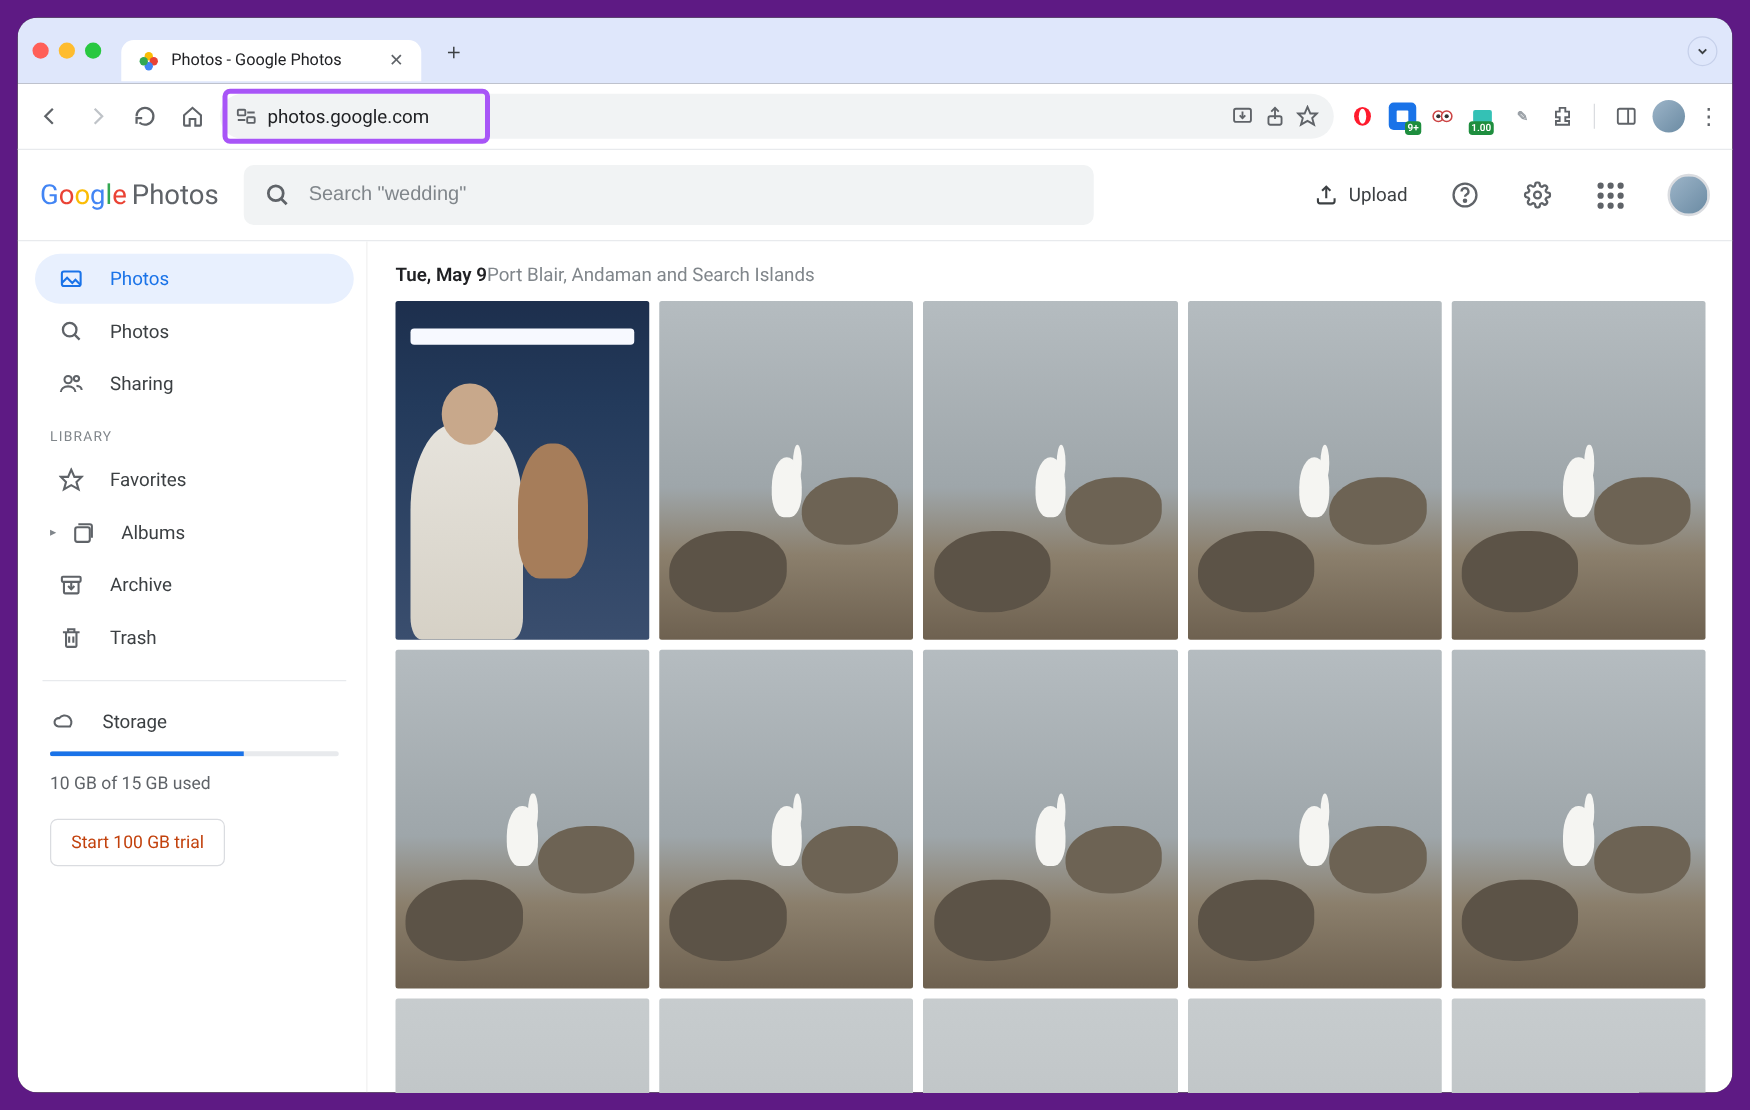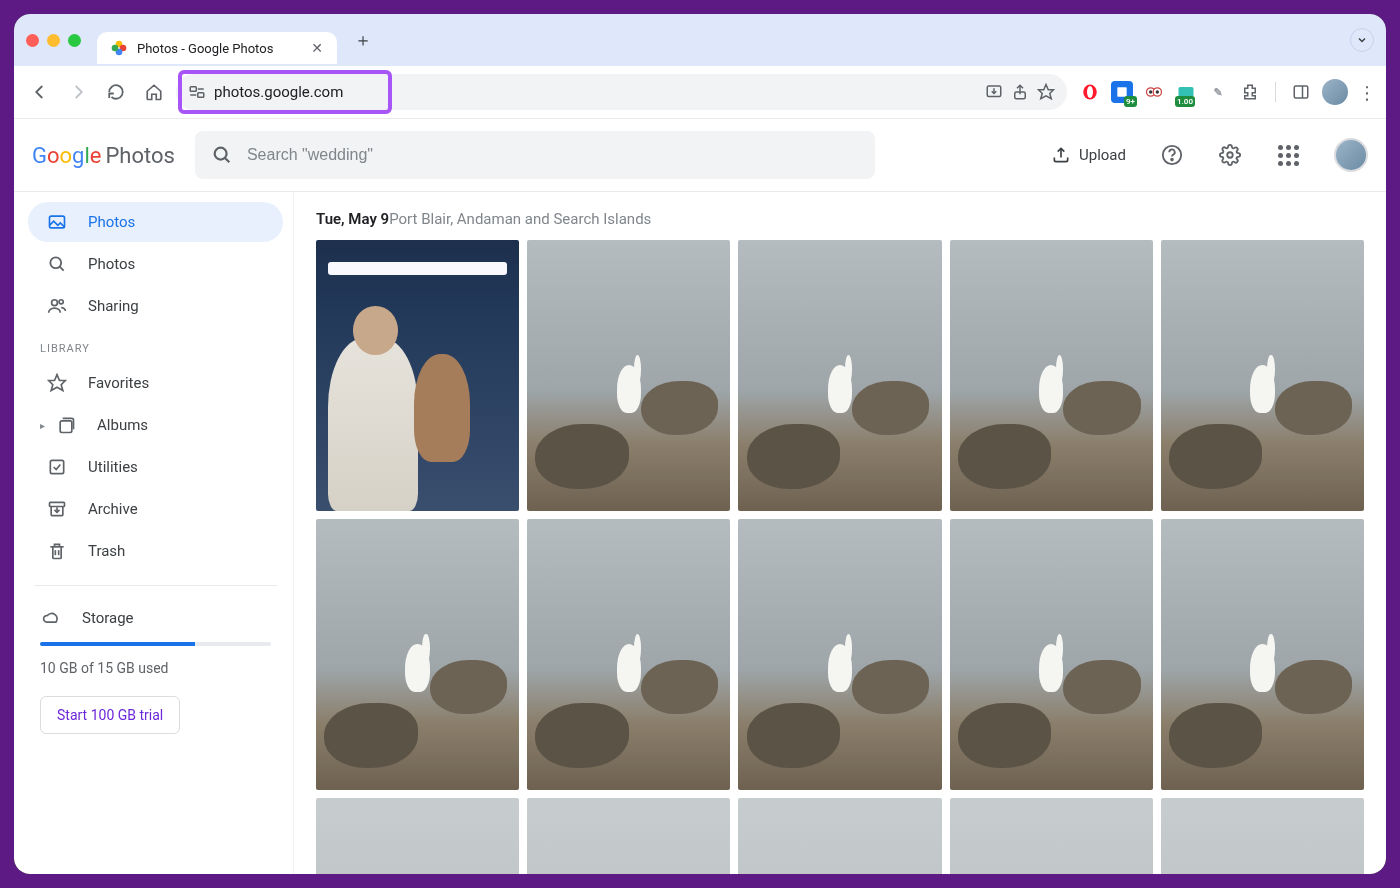--- a/index.html
+++ b/index.html
@@ -116,21 +116,21 @@
   .lib-label { font-size:11px;letter-spacing:1px;color:#80868b;padding:14px 18px 6px;}
   .sub { display:flex;align-items:center;}
   .sub .tri { font-size:10px;color:#80868b;margin-left:-6px;margin-right:-10px;}
   .divider-h { height:1px;background:#e8eaed;margin:14px 12px;}
   .storage-row { display:flex;align-items:center;gap:20px;padding:8px 18px;font-size:15px;color:#3c4043;}
   .storage-bar { height:4px;background:#e8eaed;border-radius:2px;margin:6px 18px;overflow:hidden;}
   .storage-fill { height:100%;background:#1a73e8;}
   .storage-text { font-size:14px;color:#5f6368;padding:8px 18px;}
   .trial-btn {
     margin:12px 18px;padding:10px 16px;border:1px solid #dadce0;border-radius:6px;
-    color:#6d28d9;font-size:14px;display:inline-block;cursor:pointer;
+    color:#c2410c;font-size:14px;display:inline-block;cursor:pointer;
   }
 
   .main { flex:1; overflow:auto; padding:14px 22px; position:relative;}
   .main::-webkit-scrollbar{width:10px;} .main::-webkit-scrollbar-thumb{background:#dadce0;border-radius:5px;}
   .hdr { display:flex;align-items:baseline;gap:0;margin:4px 0 12px;}
   .hdr-date { font-weight:600;font-size:15px;color:#202124;}
   .hdr-loc { font-size:15px;color:#80868b;}
   .grid { display:grid;grid-template-columns:repeat(5,1fr);gap:8px;}
   .photo { aspect-ratio:3/4; border-radius:2px; overflow:hidden; position:relative; cursor:pointer;}
   .water { background:linear-gradient(#b5bcc0 0%,#9ea6aa 55%,#8b7f6c 75%,#6e6150 100%);}
@@ -382,29 +382,20 @@
               <svg width="20" height="20" viewBox="0 0 24 24" fill="none" stroke="currentColor" stroke-width="2">
                 <rect x="5" y="7" width="14" height="14" rx="2"></rect>
                 <path d="M8 4h11a2 2 0 0 1 2 2v11"></path>
               </svg>
             </span>
           <span>Albums</span>
         </div>
         <div class="nav-item">
           <span class="nav-ico">
               <svg width="20" height="20" viewBox="0 0 24 24" fill="none" stroke="currentColor" stroke-width="2">
-                <rect x="4" y="4" width="16" height="16" rx="2"></rect>
-                <polyline points="8 12 11 15 16 9"></polyline>
-              </svg>
-            </span>
-          <span>Utilities</span>
-        </div>
-        <div class="nav-item">
-          <span class="nav-ico">
-              <svg width="20" height="20" viewBox="0 0 24 24" fill="none" stroke="currentColor" stroke-width="2">
                 <rect x="3" y="4" width="18" height="5" rx="1"></rect>
                 <path d="M5 9v10a1 1 0 0 0 1 1h12a1 1 0 0 0 1-1V9"></path>
                 <polyline points="9 13 12 16 15 13"></polyline>
                 <line x1="12" y1="10" x2="12" y2="16"></line>
               </svg>
             </span>
           <span>Archive</span>
         </div>
         <div class="nav-item">
           <span class="nav-ico">

